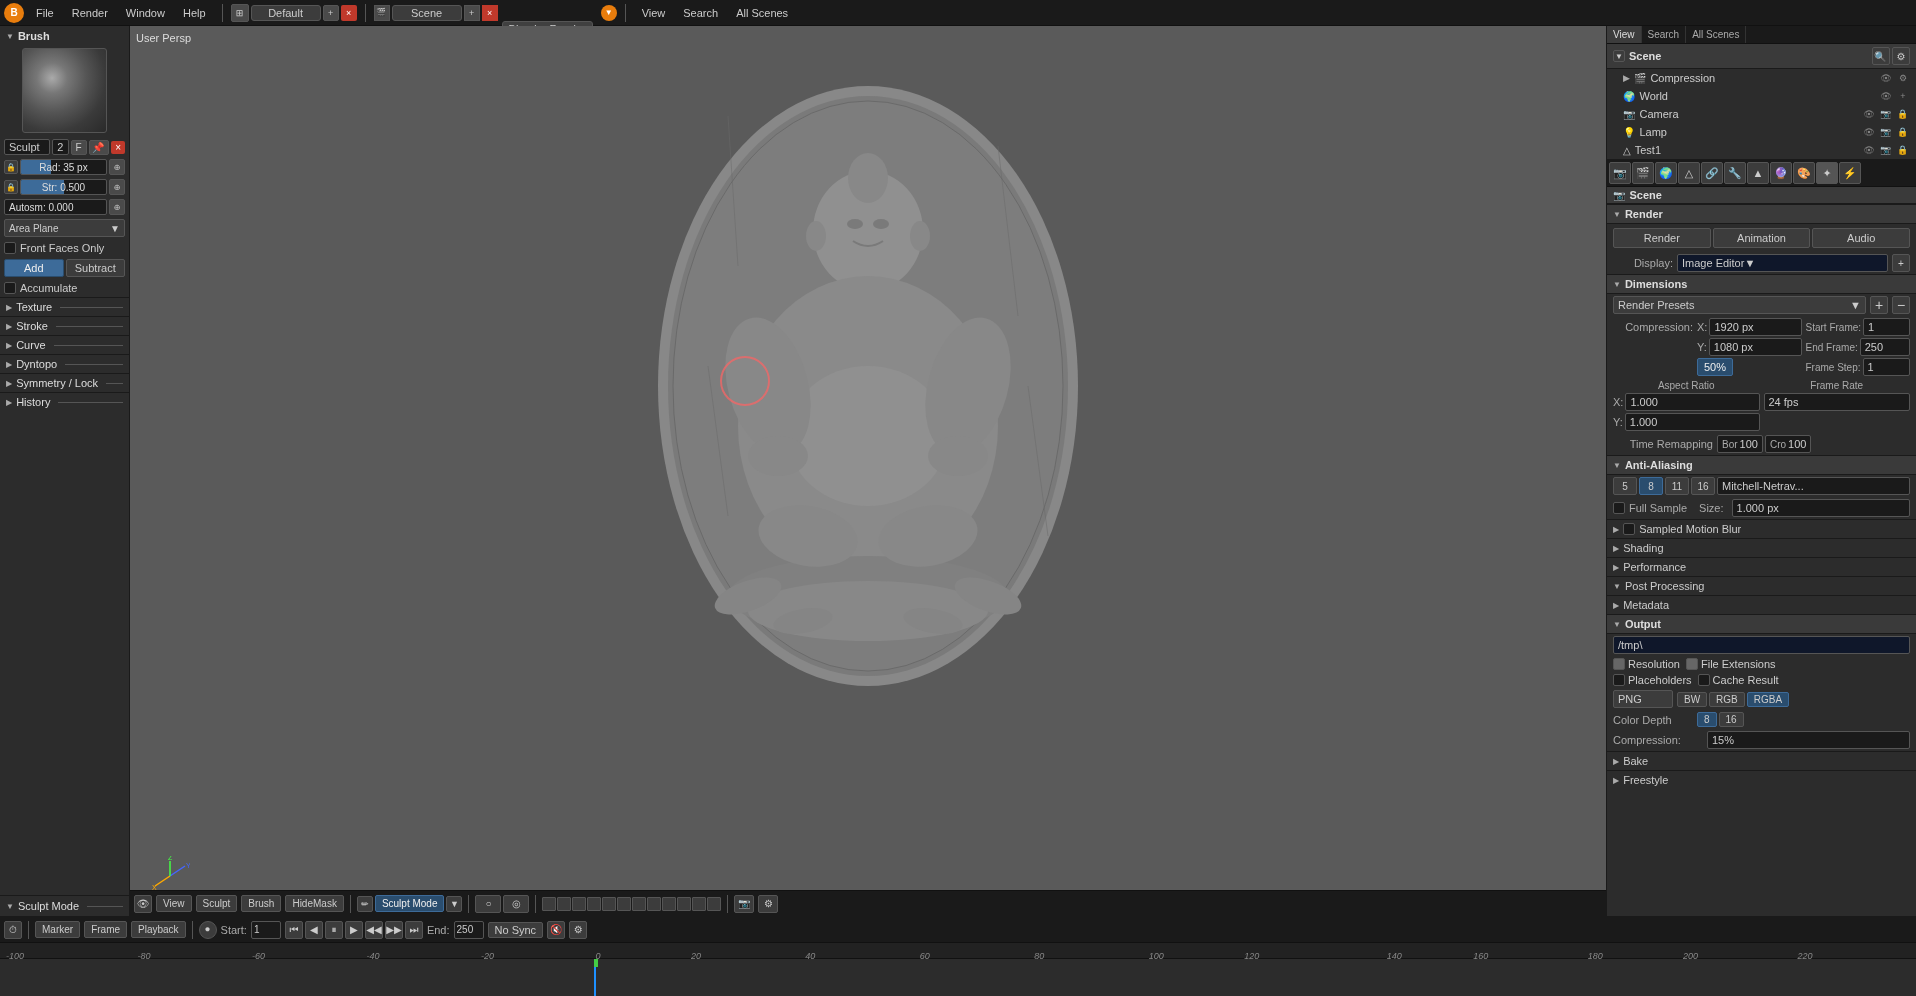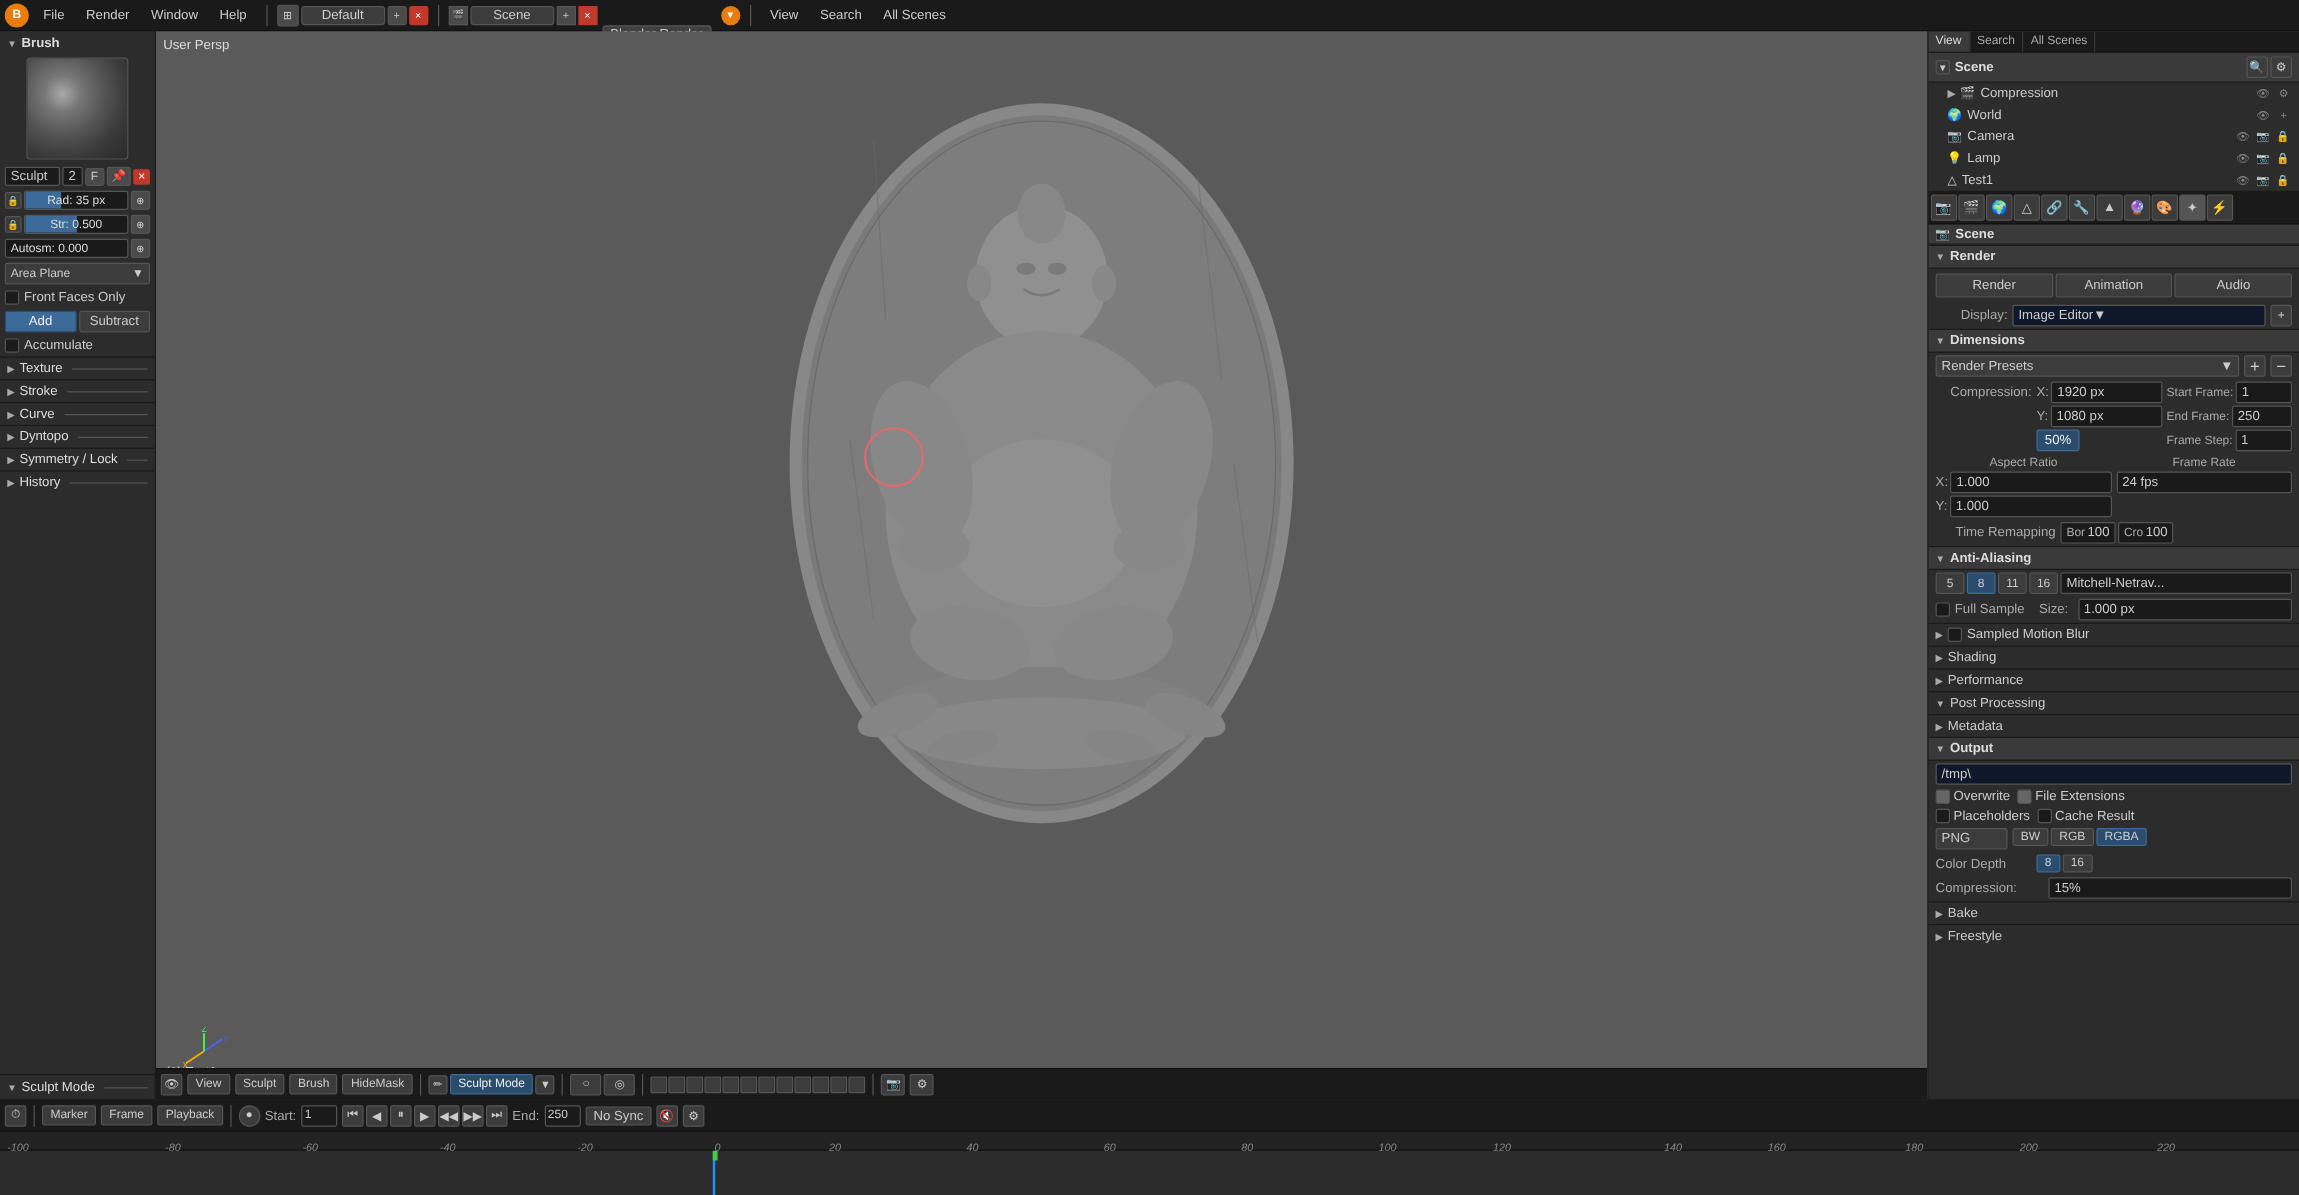--- a/index.html
+++ b/index.html
@@ -528,21 +528,21 @@
     .ow-check {
       display: flex;
       align-items: center;
       gap: 3px;
       font-size: 11px;
       color: #ccc;
     }
 
     .format-row {
       display: flex;
-      align-items: flex-start;
+      align-items: center;
       gap: 4px;
       padding: 2px 6px;
     }
     .format-sel {
       background: #3c3c3c;
       border: 1px solid #555;
       border-radius: 2px;
       color: #ccc;
       font-size: 11px;
       padding: 1px 4px;
@@ -1282,21 +1282,21 @@
         <span class="props-section-title">Output</span>
       </div>
 
       <div class="output-row">
         <div class="output-path">/tmp\</div>
       </div>
 
       <div class="overwrite-row">
         <div class="ow-check">
           <div class="checkbox checked"></div>
-          <span>Overwrite</span>
+          <span>Resolution</span>
         </div>
         <div class="ow-check">
           <div class="checkbox checked"></div>
           <span>File Extensions</span>
         </div>
       </div>
 
       <div class="overwrite-row">
         <div class="ow-check">
           <div class="checkbox"></div>

